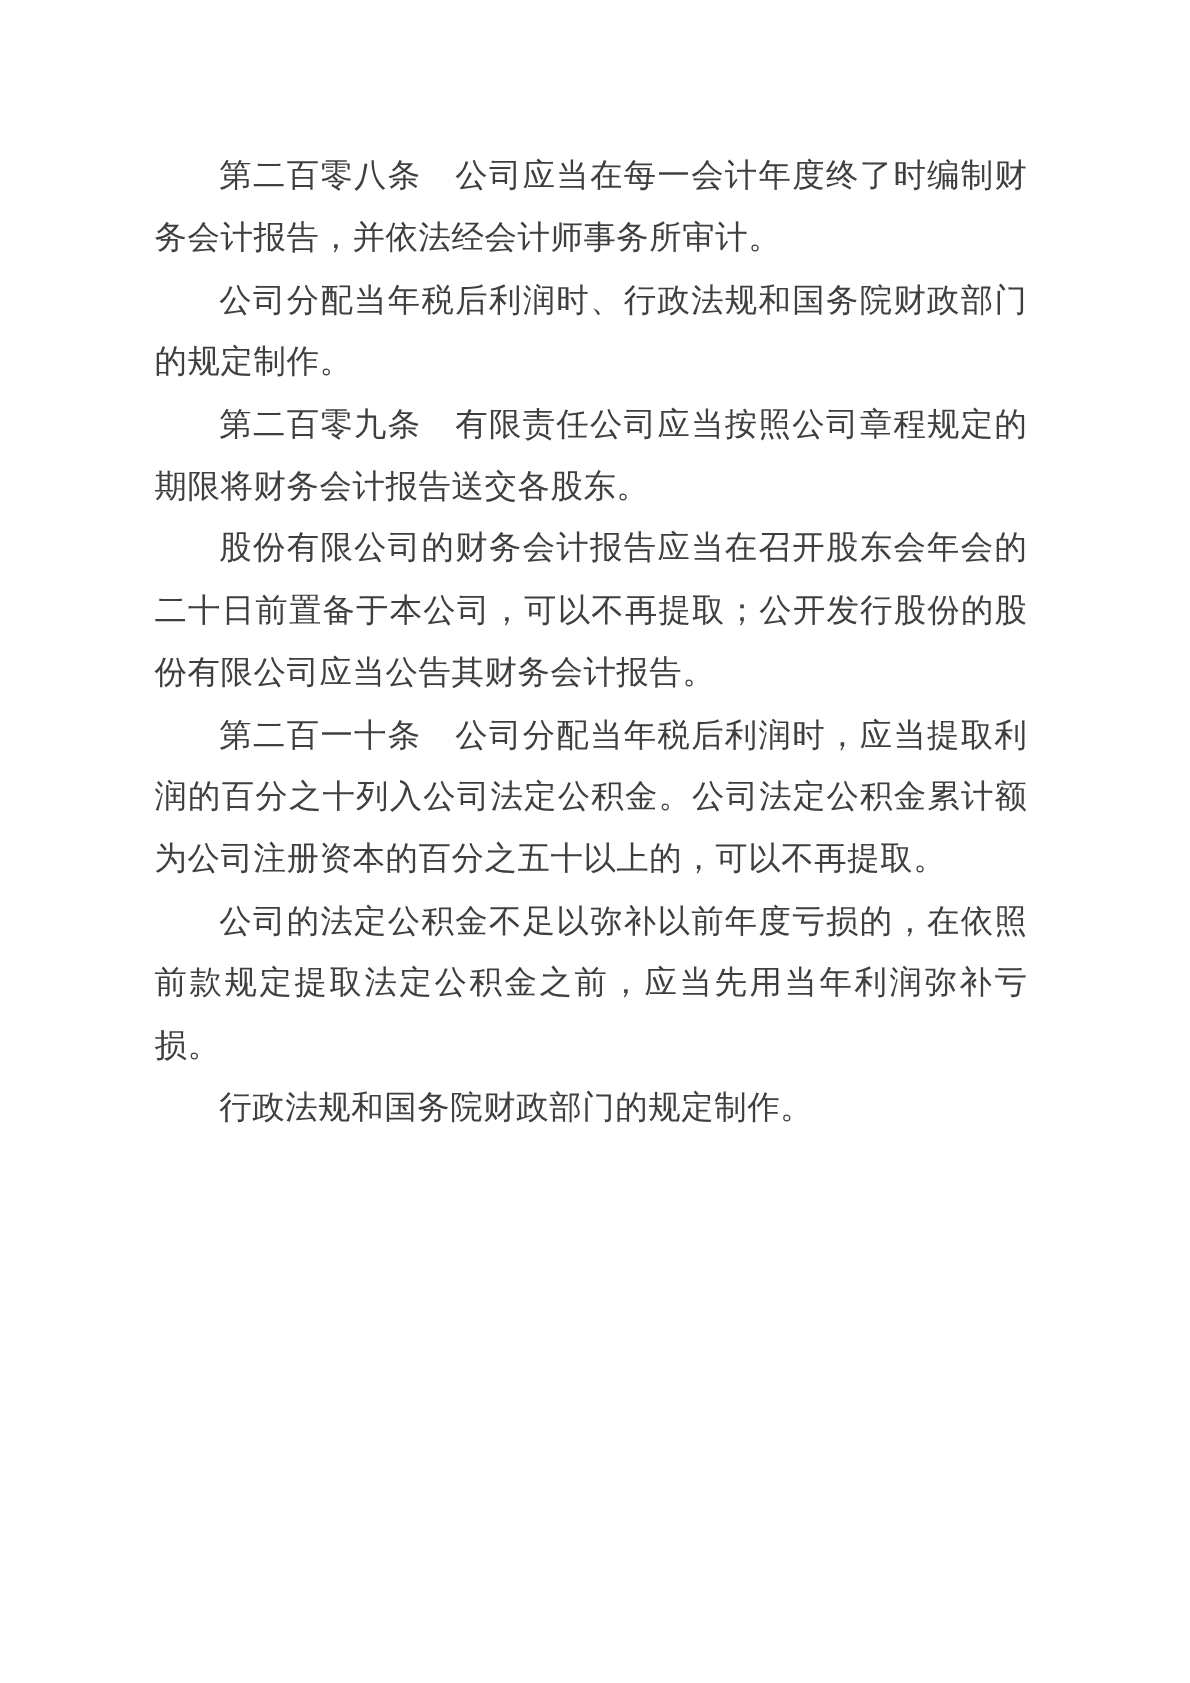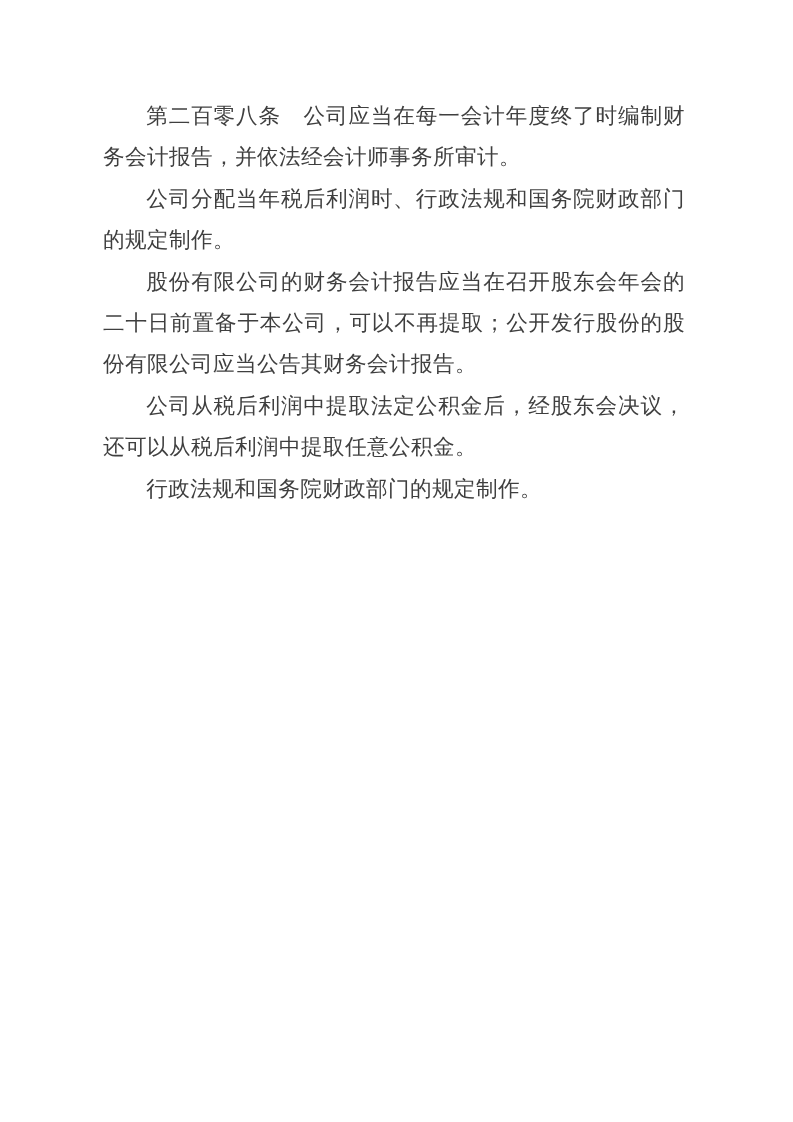--- a/index.html
+++ b/index.html
@@ -8,21 +8,21 @@
     background: #ffffff;
   }
   .page {
     position: relative;
     width: 793px;
     height: 1122px;
     background: #ffffff;
     overflow: hidden;
     box-sizing: border-box;
     padding: 96px 46px 0 103px;
-    font-family: Liberation Serif, serif;
+    font-family: Liberation Sans, sans-serif;
   }
   .doc-body {
     width: 582px;
   }
   .para {
     margin: 0;
     padding: 0;
     font-size: 21.6px;
     line-height: 41.4px;
     letter-spacing: 0.4px;
@@ -32,17 +32,19 @@
     font-weight: 400;
   }
 </style>
 </head>
 <body>
 
 <div class="page" style="background: rgb(255, 255, 255); color: rgb(63, 63, 63);">
   <div class="doc-body">
     <p class="para">第二百零八条　公司应当在每一会计年度终了时编制财务会计报告，并依法经会计师事务所审计。</p>
     <p class="para">公司分配当年税后利润时、行政法规和国务院财政部门的规定制作。</p>
+    <p class="para">第二百零九条　有限责任公司应当按照公司章程规定的期限将财务会计报告送交各股东。</p>
     <p class="para">股份有限公司的财务会计报告应当在召开股东会年会的二十日前置备于本公司，可以不再提取；公开发行股份的股份有限公司应当公告其财务会计报告。</p>
-    <p class="para">公司从税后利润中提取法定公积金后，经股东会决议，还可以从税后利润中提取任意公积金。</p>
+    <p class="para">第二百一十条　公司分配当年税后利润时，应当提取利润的百分之十列入公司法定公积金。公司法定公积金累计额为公司注册资本的百分之五十以上的，可以不再提取。</p>
+    <p class="para">公司的法定公积金不足以弥补以前年度亏损的，在依照前款规定提取法定公积金之前，应当先用当年利润弥补亏损。</p>
     <p class="para">行政法规和国务院财政部门的规定制作。</p>
   </div>
 </div>
 
 </body></html>

